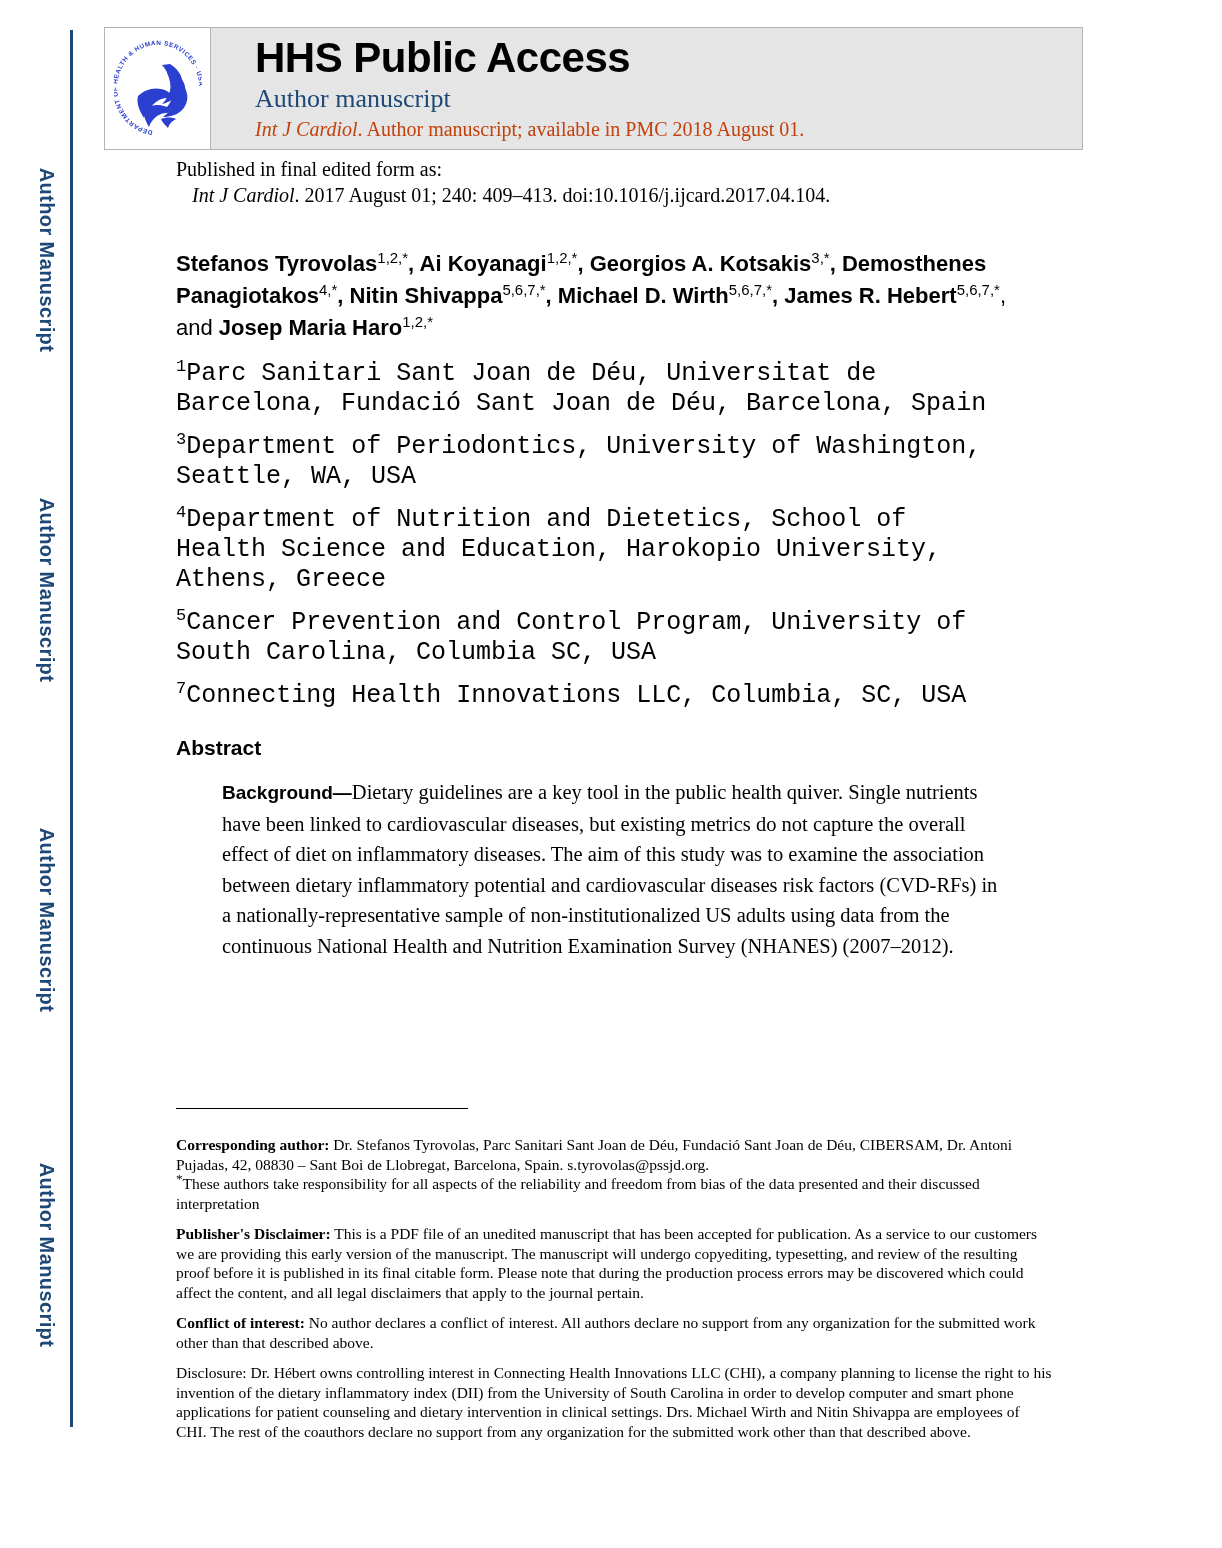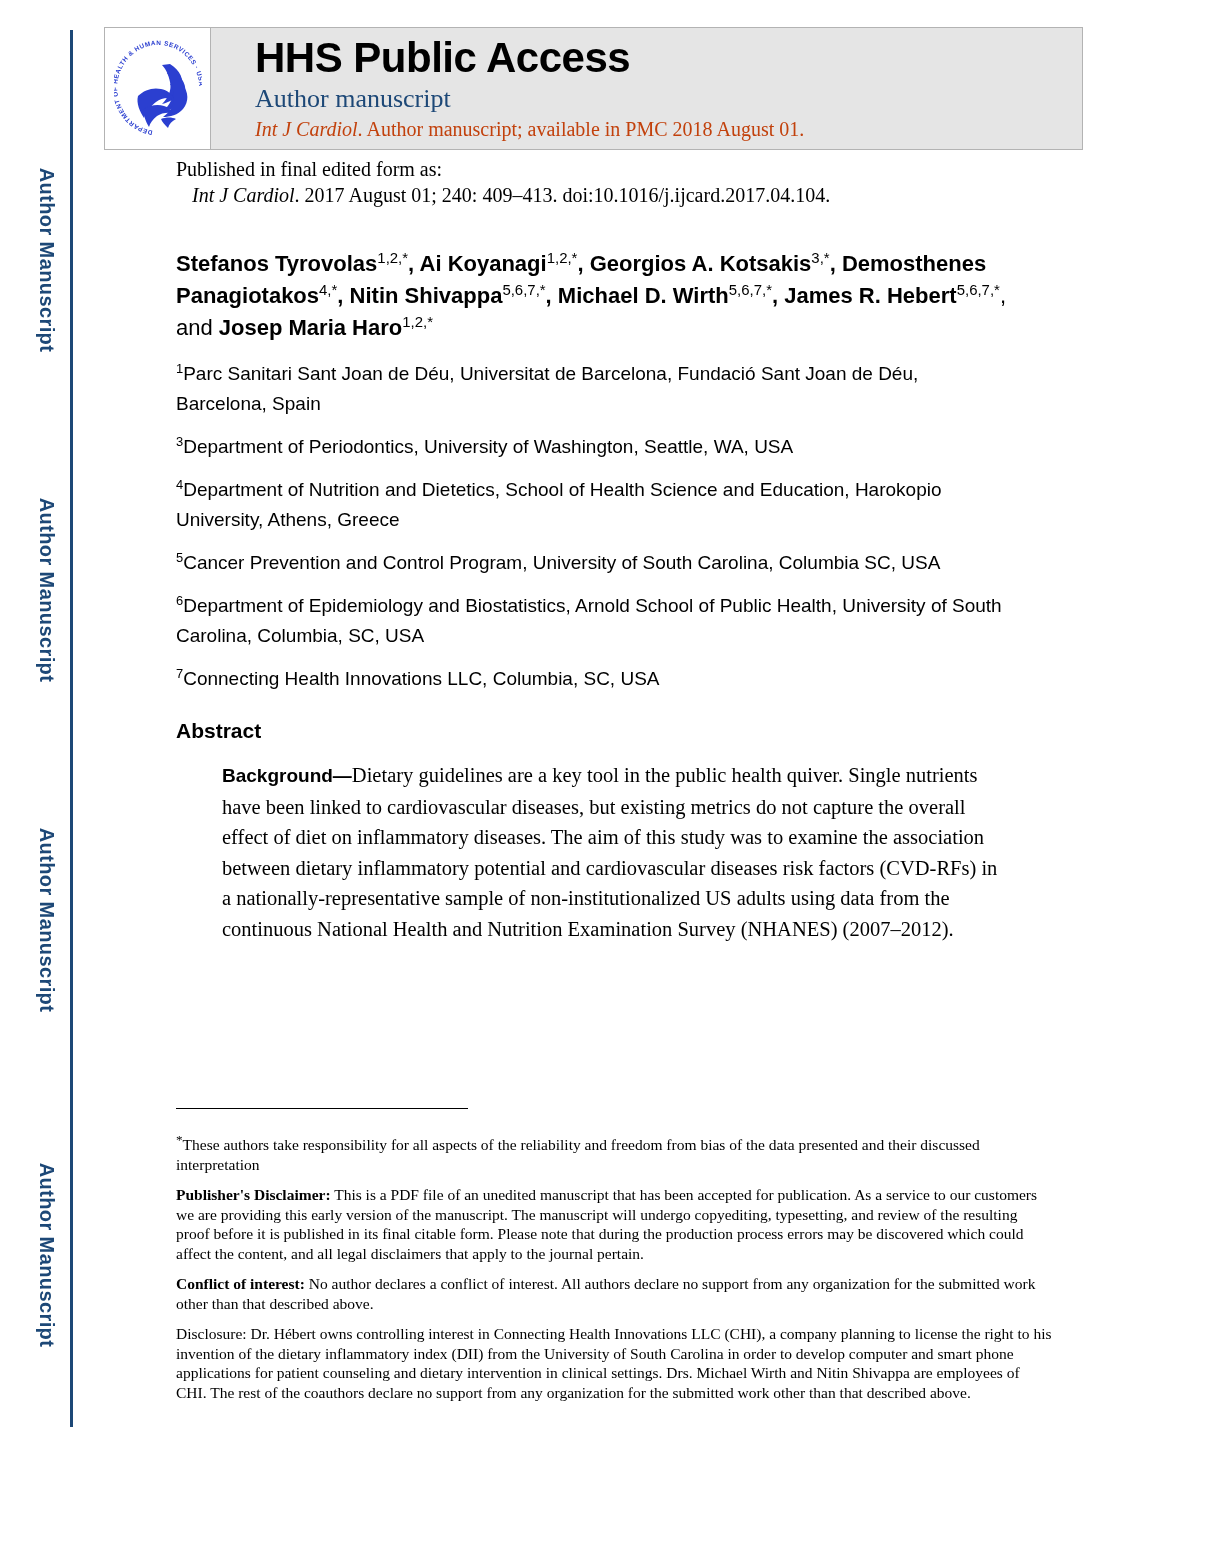--- a/index.html
+++ b/index.html
@@ -123,22 +123,22 @@
     font-family: "Liberation Sans", sans-serif;
     font-weight: 700;
     font-size: 22px;
     line-height: 32px;
     margin-bottom: 15px;
   }
   #authors .plain { font-weight: 400; }
   sup { font-size: 0.68em; vertical-align: super; line-height: 0; font-weight: 400; }
 
   .affiliation {
-    font-family: Liberation Sans, sans-serif;
-    font-size: 19px;
+    font-family: Liberation Mono, monospace;
+    font-size: 25px;
     line-height: 30px;
     margin-bottom: 13px;
   }
 
   #abstract-heading {
     font-family: "Liberation Sans", sans-serif;
     font-weight: 700;
     font-size: 21px;
     line-height: 30px;
     margin-top: 22px;
@@ -225,26 +225,26 @@
   <div id="published-line2"><span class="jrnl">Int J Cardiol</span><span>. 2017 August 01; 240: 409–413. doi:10.1016/j.ijcard.2017.04.104.</span></div>
 </div>
 
 <div id="content">
   <div id="authors"><span>Stefanos Tyrovolas</span><sup>1,2,*</sup><span class="">, </span><span>Ai Koyanagi</span><sup>1,2,*</sup><span class="">, </span><span>Georgios A. Kotsakis</span><sup>3,*</sup><span class="">, </span><span>Demosthenes Panagiotakos</span><sup>4,*</sup><span class="">, </span><span>Nitin Shivappa</span><sup>5,6,7,*</sup><span class="">, </span><span>Michael D. Wirth</span><sup>5,6,7,*</sup><span class="">, </span><span>James R. Hebert</span><sup>5,6,7,*</sup><span class="plain">, and </span><span>Josep Maria Haro</span><sup>1,2,*</sup></div>
   <div id="affiliations">
       <div class="affiliation"><sup>1</sup><span>Parc Sanitari Sant Joan de Déu, Universitat de Barcelona, Fundació Sant Joan de Déu, Barcelona, Spain</span></div>
       <div class="affiliation"><sup>3</sup><span>Department of Periodontics, University of Washington, Seattle, WA, USA</span></div>
       <div class="affiliation"><sup>4</sup><span>Department of Nutrition and Dietetics, School of Health Science and Education, Harokopio University, Athens, Greece</span></div>
       <div class="affiliation"><sup>5</sup><span>Cancer Prevention and Control Program, University of South Carolina, Columbia SC, USA</span></div>
-      <div class="affiliation"><sup>6</sup><span>Department of Epidemiology and Biostatistics, Arnold School of Public Health, University of South Carolina, Columbia, SC, USA</span></div>
       <div class="affiliation"><sup>7</sup><span>Connecting Health Innovations LLC, Columbia, SC, USA</span></div>
     </div>
   <h2 id="abstract-heading">Abstract</h2>
   <div id="abstract-body"><span class="runhead">Background—</span><span>Dietary guidelines are a key tool in the public health quiver. Single nutrients have been linked to cardiovascular diseases, but existing metrics do not capture the overall effect of diet on inflammatory diseases. The aim of this study was to examine the association between dietary inflammatory potential and cardiovascular diseases risk factors (CVD-RFs) in a nationally-representative sample of non-institutionalized US adults using data from the continuous National Health and Nutrition Examination Survey (NHANES) (2007–2012).</span></div>
 </div>
 
 <div id="footnote-rule"></div>
 <div id="footnotes">
+  <p class="tight"><span class="fn-label">Corresponding author:</span><span> Dr. Stefanos Tyrovolas, Parc Sanitari Sant Joan de Déu, Fundació Sant Joan de Déu, CIBERSAM, Dr. Antoni Pujadas, 42, 08830 – Sant Boi de Llobregat, Barcelona, Spain. s.tyrovolas@pssjd.org.</span></p>
   <p class="fn-star"><sup>*</sup><span>These authors take responsibility for all aspects of the reliability and freedom from bias of the data presented and their discussed interpretation</span></p>
   <p><span class="fn-label">Publisher's Disclaimer:</span><span> This is a PDF file of an unedited manuscript that has been accepted for publication. As a service to our customers we are providing this early version of the manuscript. The manuscript will undergo copyediting, typesetting, and review of the resulting proof before it is published in its final citable form. Please note that during the production process errors may be discovered which could affect the content, and all legal disclaimers that apply to the journal pertain.</span></p>
   <p><span class="fn-label">Conflict of interest:</span><span> No author declares a conflict of interest. All authors declare no support from any organization for the submitted work other than that described above.</span></p>
   <p>Disclosure: Dr. Hébert owns controlling interest in Connecting Health Innovations LLC (CHI), a company planning to license the right to his invention of the dietary inflammatory index (DII) from the University of South Carolina in order to develop computer and smart phone applications for patient counseling and dietary intervention in clinical settings. Drs. Michael Wirth and Nitin Shivappa are employees of CHI. The rest of the coauthors declare no support from any organization for the submitted work other than that described above.</p>
 </div>
 
 </body></html>

